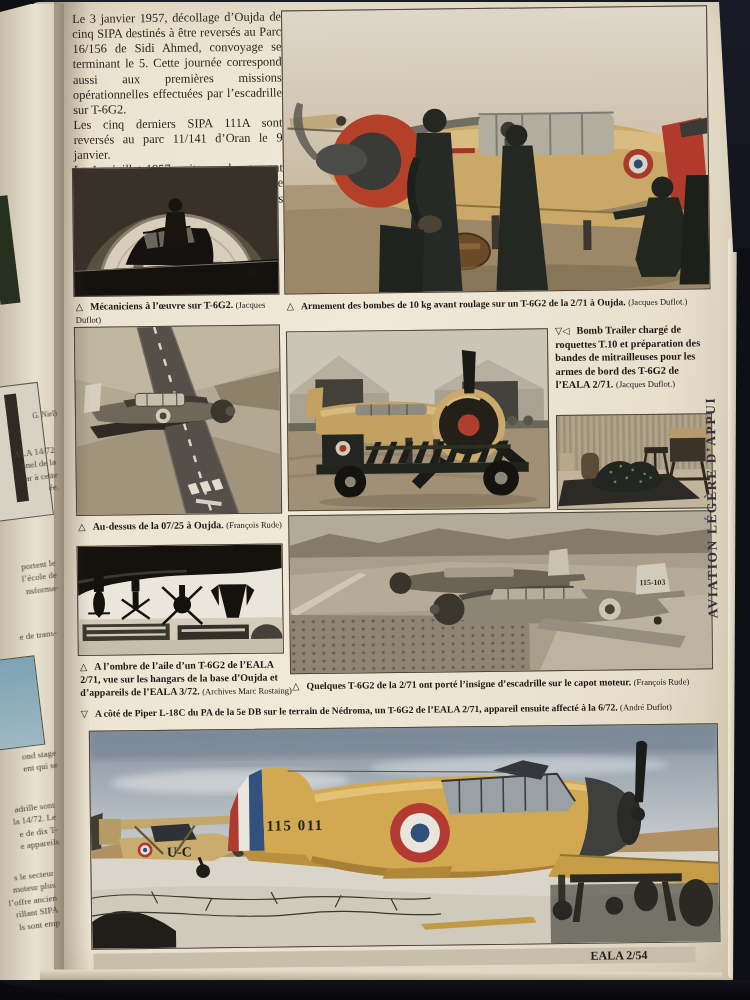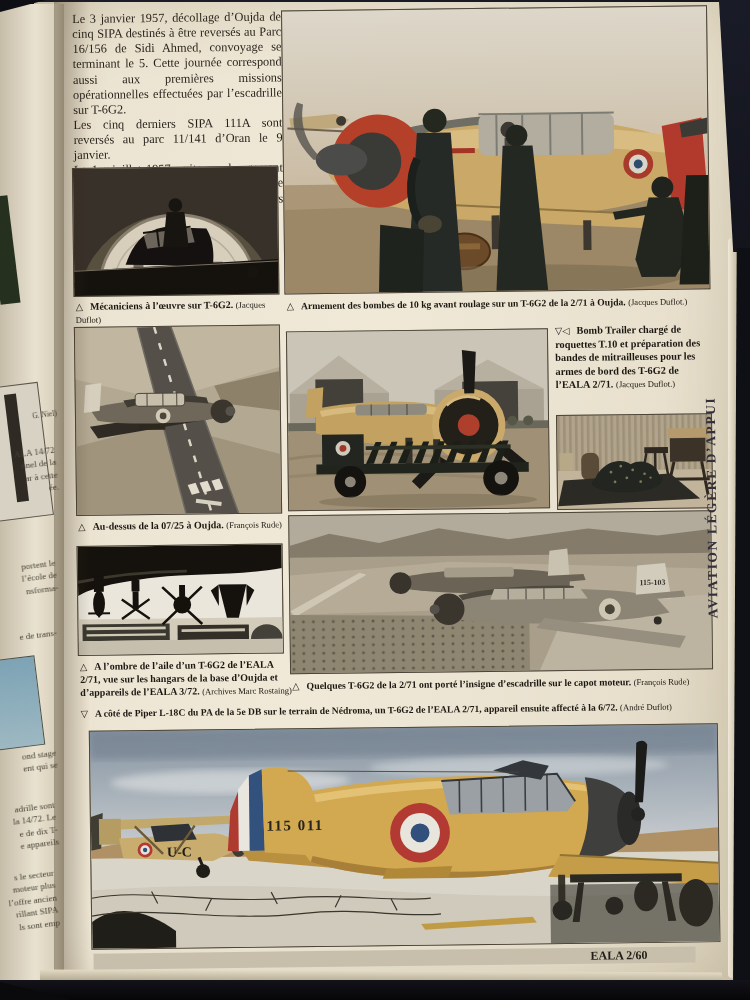--- a/index.html
+++ b/index.html
@@ -438,21 +438,21 @@
         <path d="M0,192 C30,170 62,186 84,202 L84,219 H0 Z" fill="#201e18"></path>
         <g stroke="#3a362c" stroke-width="1.2" fill="none">
           <path d="M0,168 C50,158 120,176 200,170 260,166 300,176 340,172"></path>
           <path d="M0,186 C60,176 130,194 210,186 270,180 310,192 350,188"></path>
           <path d="M60,162 l6,12 M120,170 l-6,12 M180,164 l6,12 M250,168 l-6,12 M300,172 l6,12"></path>
         </g>
       </svg>
     </div>
 
     <div class="footer-band">
-      <span>EALA 2/60</span>
+      <span>EALA 2/54</span>
     </div>
     <div class="page-number">21</div>
 
     <div class="vertical-title">AVIATION LÉGÈRE D’APPUI</div>
 
   </div>
 
   <div class="prevpage">
     <div class="lfrag" style="left:-6px;top:192px;width:20px;height:108px;background:#25301f;"></div>
     <div class="lfrag" style="left:-14px;top:381px;width:58px;height:132px;background:#d8d2c4;border:1px solid #5a544a;">

